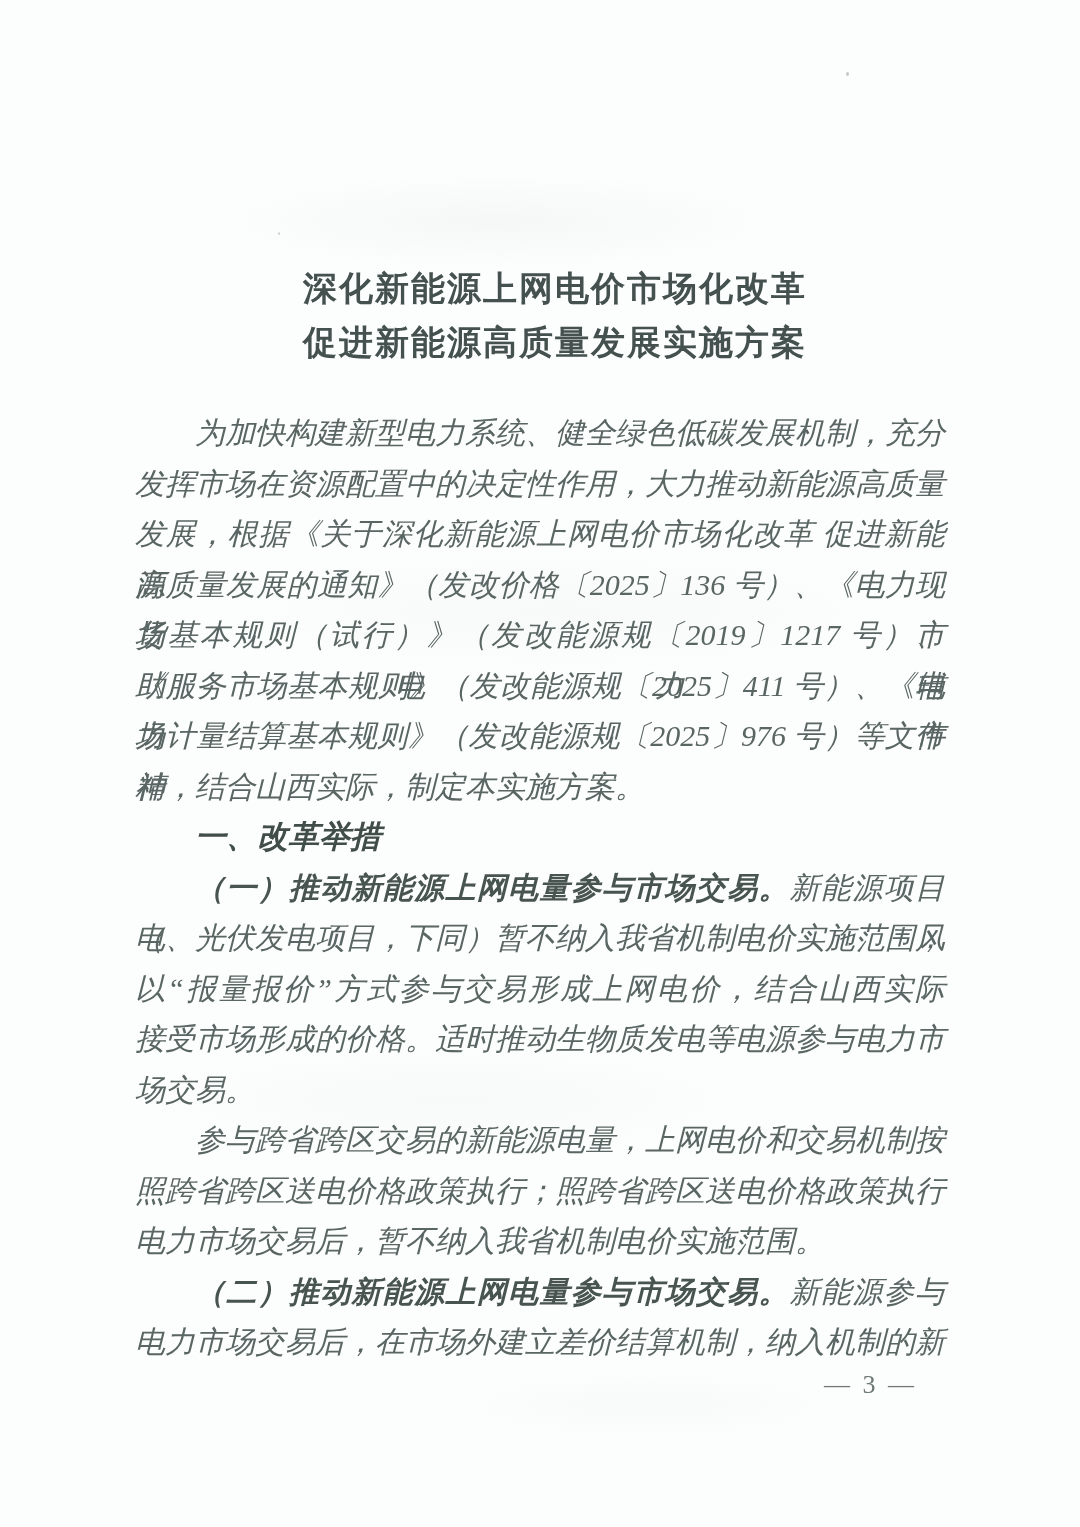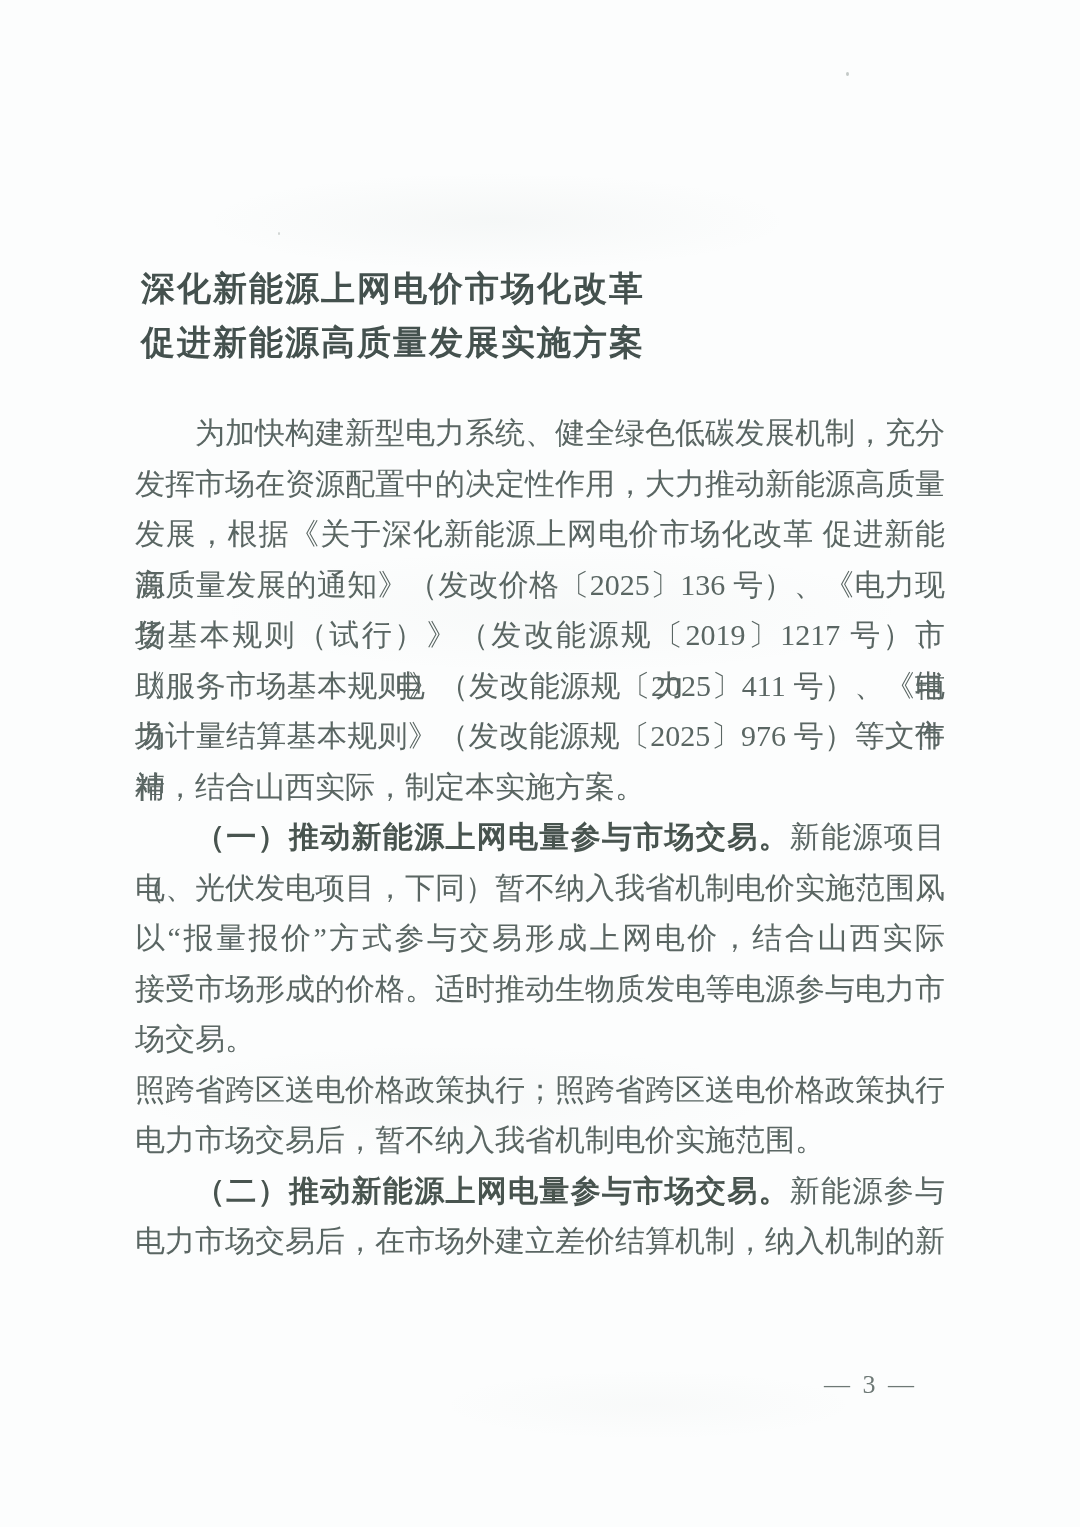--- a/index.html
+++ b/index.html
@@ -16,24 +16,24 @@
     background-image:
       radial-gradient(ellipse 420px 70px at 46% 14.5%, rgba(125,145,140,0.05), transparent 70%),
       radial-gradient(ellipse 500px 90px at 52% 40%, rgba(125,145,140,0.035), transparent 70%),
       radial-gradient(ellipse 460px 80px at 42% 72%, rgba(125,145,140,0.035), transparent 70%),
       radial-gradient(ellipse 300px 50px at 60% 92%, rgba(125,145,140,0.03), transparent 70%);
     overflow: hidden;
     font-family: "Liberation Serif", "DejaVu Serif", serif;
   }
   .title-block {
     position: absolute;
-    left: 141px;
+    left: 150px;
     top: 262px;
     width: 810px;
-    text-align: left;
+    text-align: center;
     color: #44514e;
   }
   .title-line {
     height: 54px;
     line-height: 54px;
     font-size: 34px;
     font-weight: 700;
     letter-spacing: 2px;
     white-space: nowrap;
   }
@@ -43,20 +43,21 @@
     top: 408px;
     width: 810px;
     color: #5a6663;
   }
   .line {
     height: 50.5px;
     line-height: 50.5px;
     font-size: 30px;
     white-space: nowrap;
     text-align: left;
+    font-style: italic;
   }
   .line.just {
     white-space: normal;
     text-align: justify;
     text-align-last: justify;
     text-justify: inter-character;
     word-break: break-all;
   }
   .line.indent {
     text-indent: 60px;
@@ -105,25 +106,27 @@
 
   <div class="body-block">
     <div class="line just indent"><span>为加快构建新型电力系统、健全绿色低碳发展机制，充分</span></div>
     <div class="line just"><span>发挥市场在资源配置中的决定性作用，大力推动新能源高质量</span></div>
     <div class="line just"><span>发展，根据《关于深化新能源上网电价市场化改革 促进新能源</span></div>
     <div class="line just"><span>高质量发展的通知》（发改价格〔2025〕136 号）、《电力现货市</span></div>
     <div class="line just"><span>场基本规则（试行）》（发改能源规〔2019〕1217 号）、《电力辅</span></div>
     <div class="line just"><span>助服务市场基本规则》（发改能源规〔2025〕411 号）、《电力市</span></div>
     <div class="line just"><span>场计量结算基本规则》（发改能源规〔2025〕976 号）等文件精</span></div>
     <div class="line"><span>神，结合山西实际，制定本实施方案。</span></div>
+    <div class="line heading indent"><span>一、改革举措</span></div>
     <div class="line just indent"><span class="lead">（一）推动新能源上网电量参与市场交易。</span><span>新能源项目（风</span></div>
     <div class="line just"><span>电、光伏发电项目，下同）暂不纳入我省机制电价实施范围，</span></div>
     <div class="line just"><span>以“报量报价”方式参与交易形成上网电价，结合山西实际</span></div>
     <div class="line just"><span>接受市场形成的价格。适时推动生物质发电等电源参与电力市</span></div>
     <div class="line"><span>场交易。</span></div>
+    <div class="line just indent"><span>参与跨省跨区交易的新能源电量，上网电价和交易机制按</span></div>
     <div class="line just"><span>照跨省跨区送电价格政策执行；照跨省跨区送电价格政策执行</span></div>
     <div class="line"><span>电力市场交易后，暂不纳入我省机制电价实施范围。</span></div>
     <div class="line just indent"><span class="lead">（二）推动新能源上网电量参与市场交易。</span><span>新能源参与</span></div>
     <div class="line just"><span>电力市场交易后，在市场外建立差价结算机制，纳入机制的新</span></div>
   </div>
 
   <div class="page-number">— 3 —</div>
 
 </div>
 

